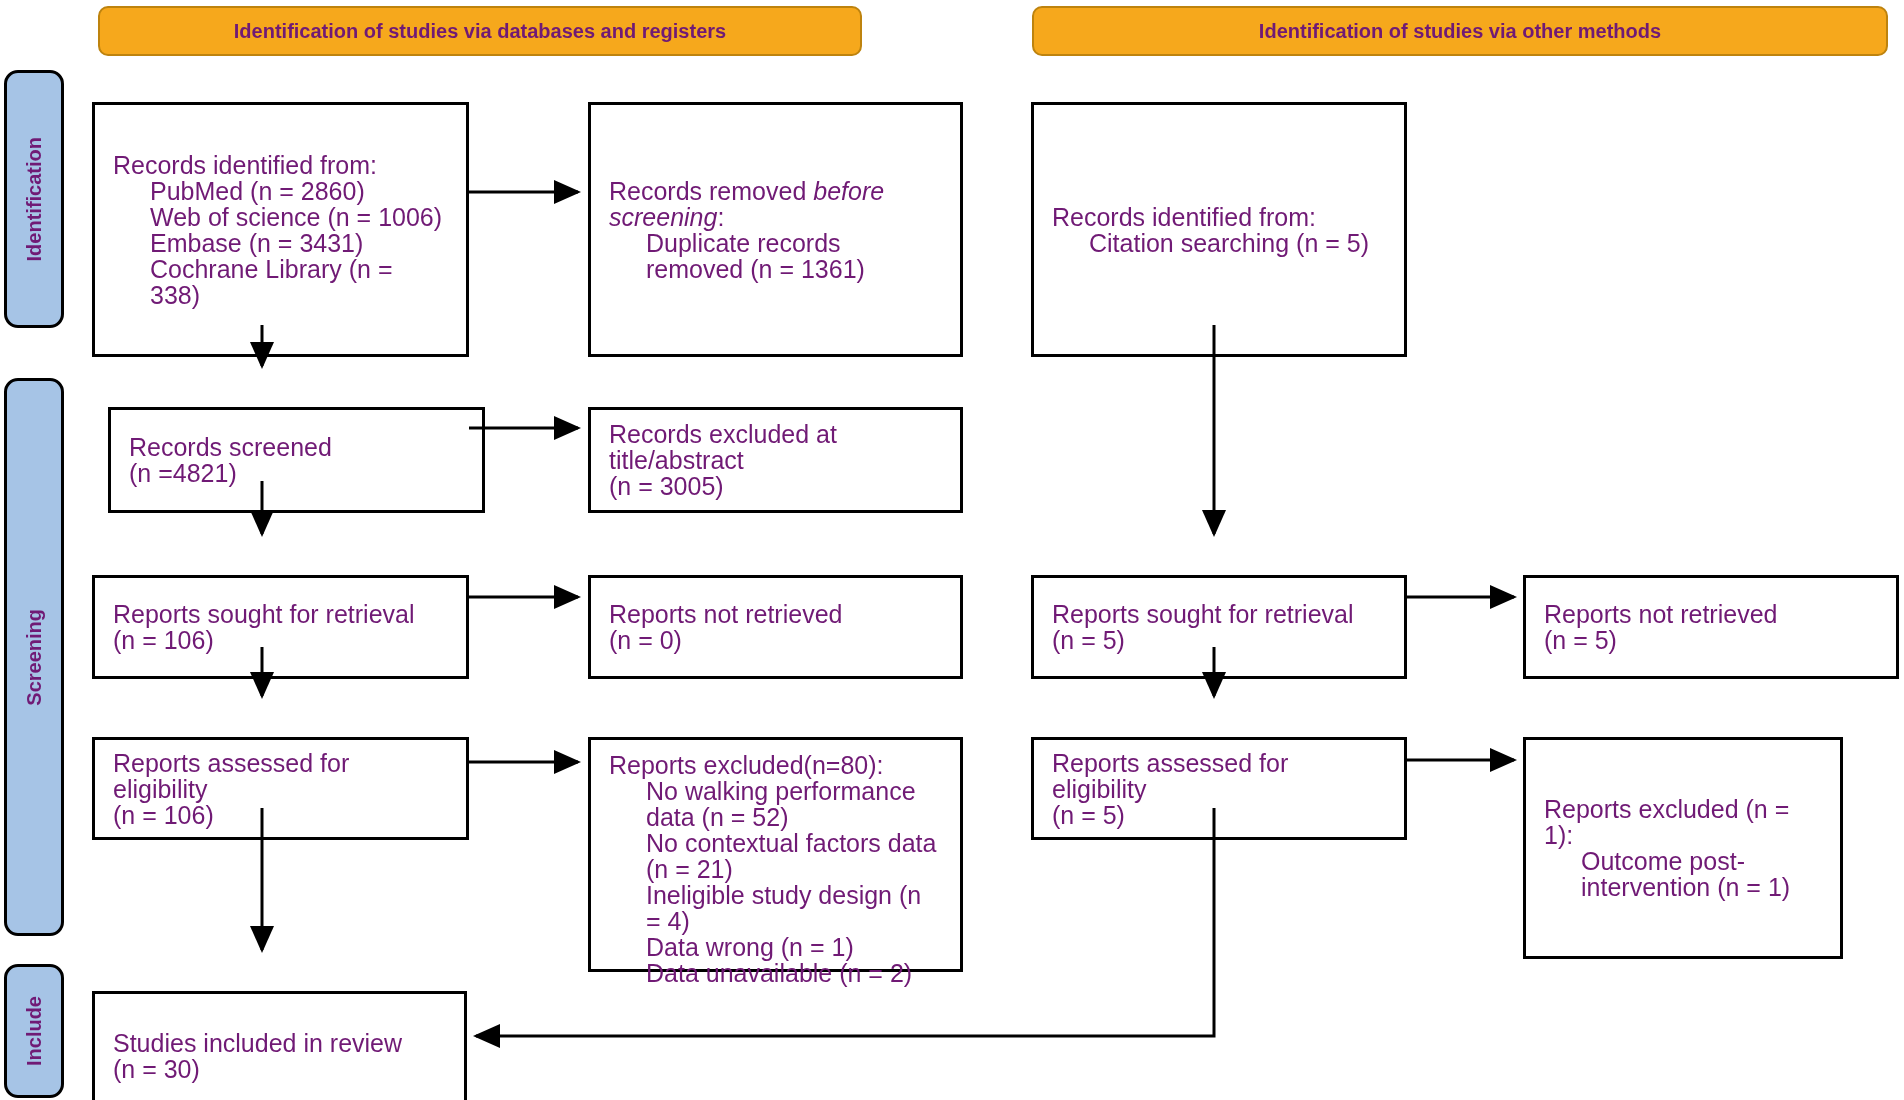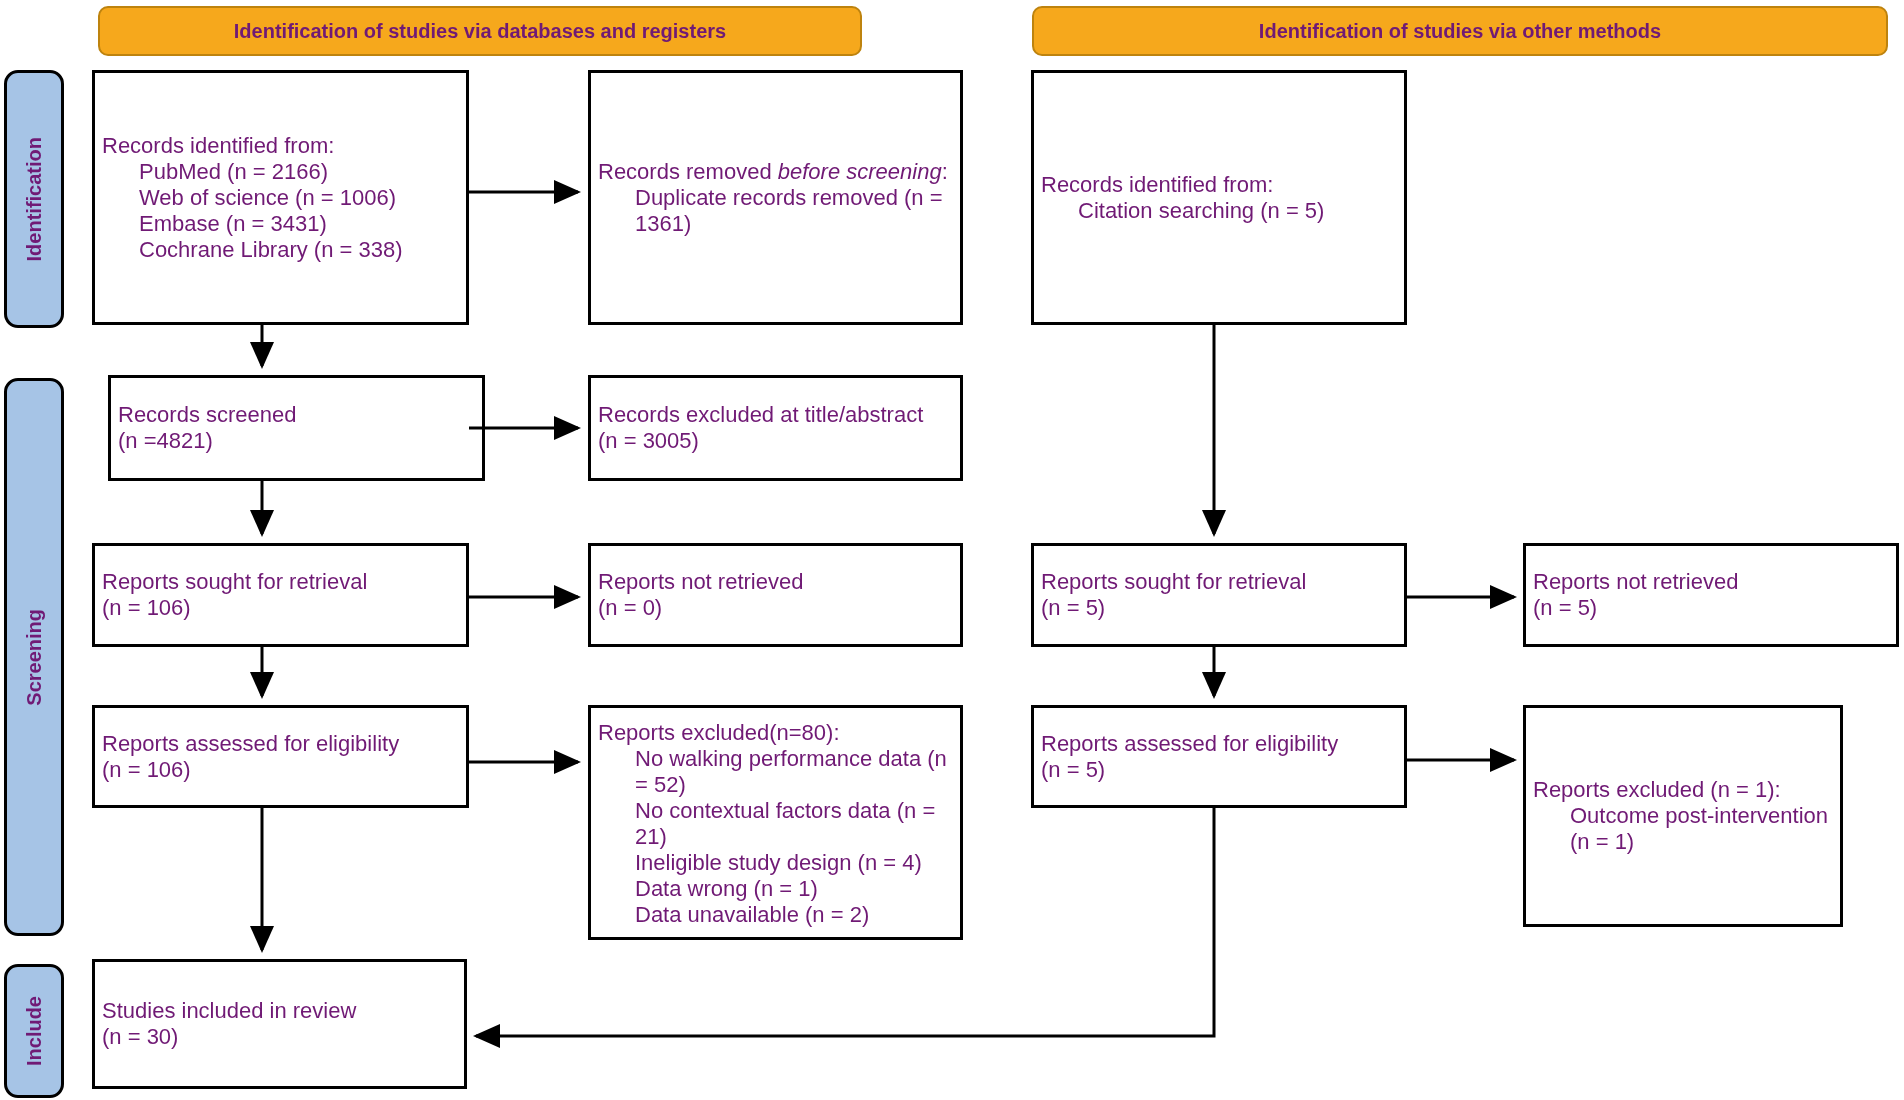--- a/index.html
+++ b/index.html
@@ -31,22 +31,22 @@
     transform:rotate(180deg);
     font-weight:bold;font-size:20px;
     white-space:nowrap;
   }
   .box{
     position:absolute;
     background:#fff;
     border:3px solid #000;
     box-sizing:border-box;
     display:flex;flex-direction:column;justify-content:center;
-    padding:10px 7px;
-    font-size:22px;line-height:26px;
+    padding:10px 18px;
+    font-size:25px;line-height:26px;margin-top:32px;
   }
   .box.top{justify-content:flex-start;padding-top:12px;}
   .line{white-space:normal;}
   .indent{padding-left:37px;}
   svg.arrows{position:absolute;left:0;top:0;pointer-events:none;}
 </style>
 </head>
 <body>
 
 <div id="canvas">
@@ -63,21 +63,21 @@
   </div>
   <div class="side" style="left:4px;top:378px;width:54px;height:552px">
     <span class="vtext">Screening</span>
   </div>
   <div class="side" style="left:4px;top:964px;width:54px;height:128px">
     <span class="vtext">Include</span>
   </div>
 
   <div class="box" style="left:92px;top:70px;width:377px;height:255px">
     <div class="line">Records identified from:</div>
-    <div class="line indent">PubMed (n = 2166)</div>
+    <div class="line indent">PubMed (n = 2860)</div>
     <div class="line indent">Web of science (n = 1006)</div>
     <div class="line indent">Embase (n = 3431)</div>
     <div class="line indent">Cochrane Library (n = 338)</div>
   </div>
 
   <div class="box" style="left:108px;top:375px;width:377px;height:106px">
     <div class="line">Records screened</div>
     <div class="line">(n =4821)</div>
   </div>
 

